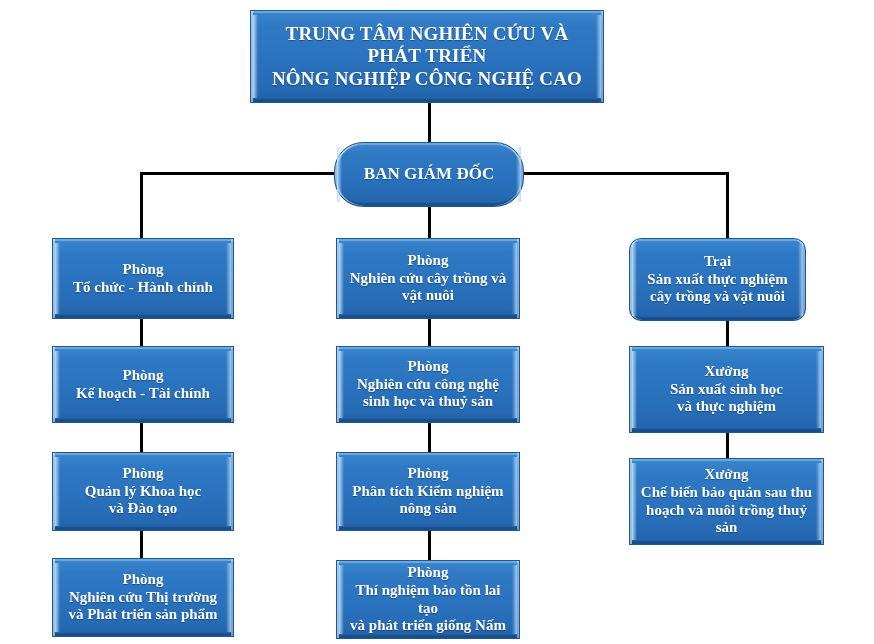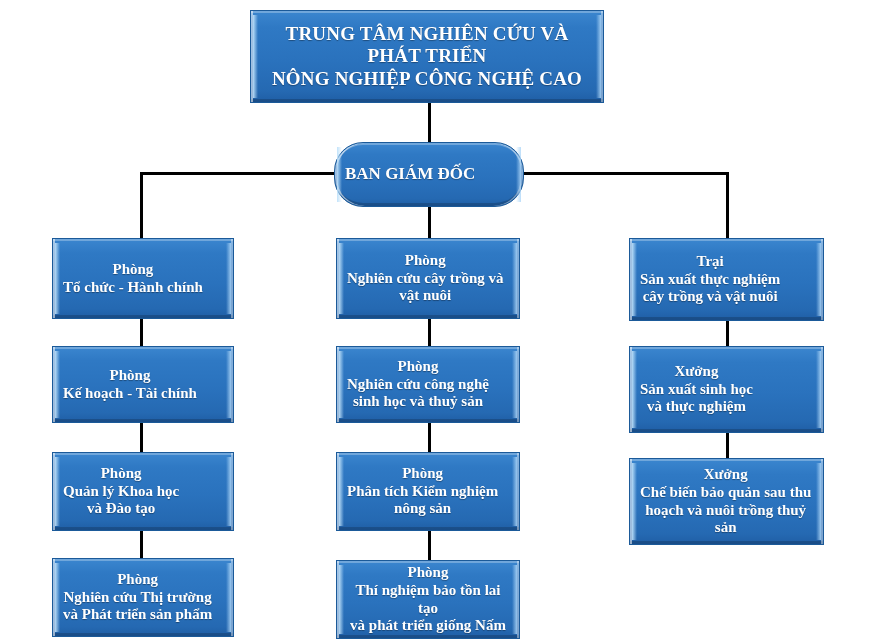--- a/index.html
+++ b/index.html
@@ -37,21 +37,21 @@
     border: 1px solid #1b5а99;
     border: 1px solid #1b5a99;
     background: linear-gradient(to bottom,
                 #3b86cf 0%,
                 #2f79c4 18%,
                 #2a72bd 55%,
                 #2569b2 88%,
                 #1f5ea5 100%);
     display: flex;
     align-items: center;
-    justify-content: flex-start;
+    justify-content: center;
     text-align: center;
     color: #ffffff;
     font-weight: bold;
     padding: 4px 10px;
     
     box-shadow:
       inset 2px 0 0 0 rgba(255,255,255,0.55),
       inset -2px 0 0 0 rgba(255,255,255,0.40),
       inset 0 2px 0 0 rgba(255,255,255,0.28),
       inset 0 -3px 0 0 rgba(0,0,0,0.18);
@@ -161,21 +161,21 @@
     <span class="label">Phòng
 Phân tích Kiểm nghiệm
 nông sản</span>
   </div>
   <div class="node unit" style="left:336px; top:560px; width:184px; height:79px;">
     <span class="label">Phòng
 Thí nghiệm bảo tồn lai tạo
 và phát triển giống Nấm</span>
   </div>
 
-  <div class="node unit" style="left:629px; top:238px; width:195px; height:83px;">
+  <div class="node unit" style="left:629px; top:238px; width:177px; height:83px;border-radius:12px;">
     <span class="label">Trại
 Sản xuất thực nghiệm
 cây trồng và vật nuôi</span>
   </div>
   <div class="node unit" style="left:629px; top:346px; width:195px; height:87px;">
     <span class="label">Xưởng
 Sản xuất sinh học
 và thực nghiệm</span>
   </div>
   <div class="node unit" style="left:629px; top:458px; width:195px; height:87px;">

